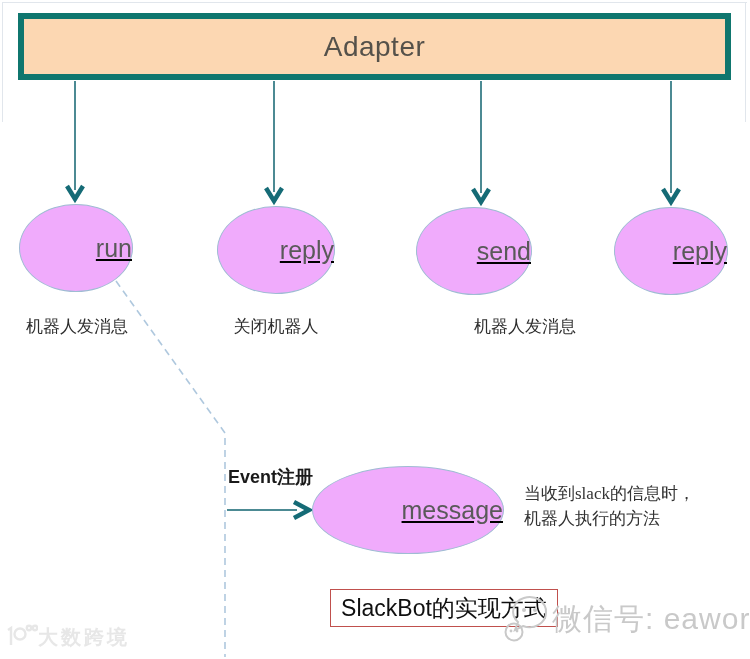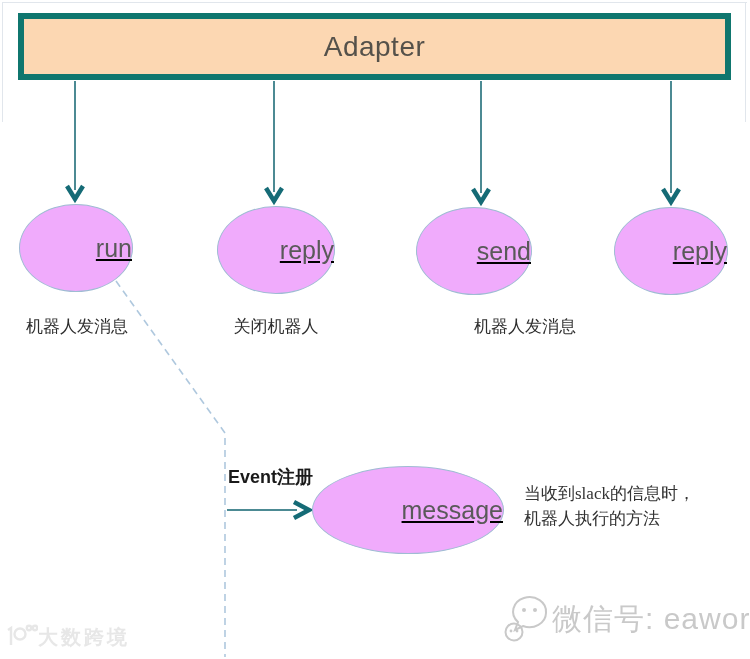--- a/index.html
+++ b/index.html
@@ -184,20 +184,23 @@
 
   <div class="ellipse ellipse-message">
     <span class="node-label">message</span>
   </div>
 
   <div class="message-note">
     <span>当收到slack的信息时，</span>
     <span>机器人执行的方法</span>
   </div>
 
+  <div class="title-box">
+    <span>SlackBot的实现方式</span>
+  </div>
 
   <div class="wechat-watermark">
     <span>
       <svg width="48" height="52" viewBox="0 0 48 52">
         <g stroke="#c9c9c9" stroke-width="2" fill="none">
           <path d="M 44 22 A 16.5 14.5 0 1 0 16 31 L 13 39 L 21 35 A 16.5 14.5 0 0 0 44 22 Z"></path>
           <circle cx="12" cy="41" r="8.5"></circle>
         </g>
         <g fill="#c9c9c9">
           <circle cx="22" cy="19" r="2"></circle>

